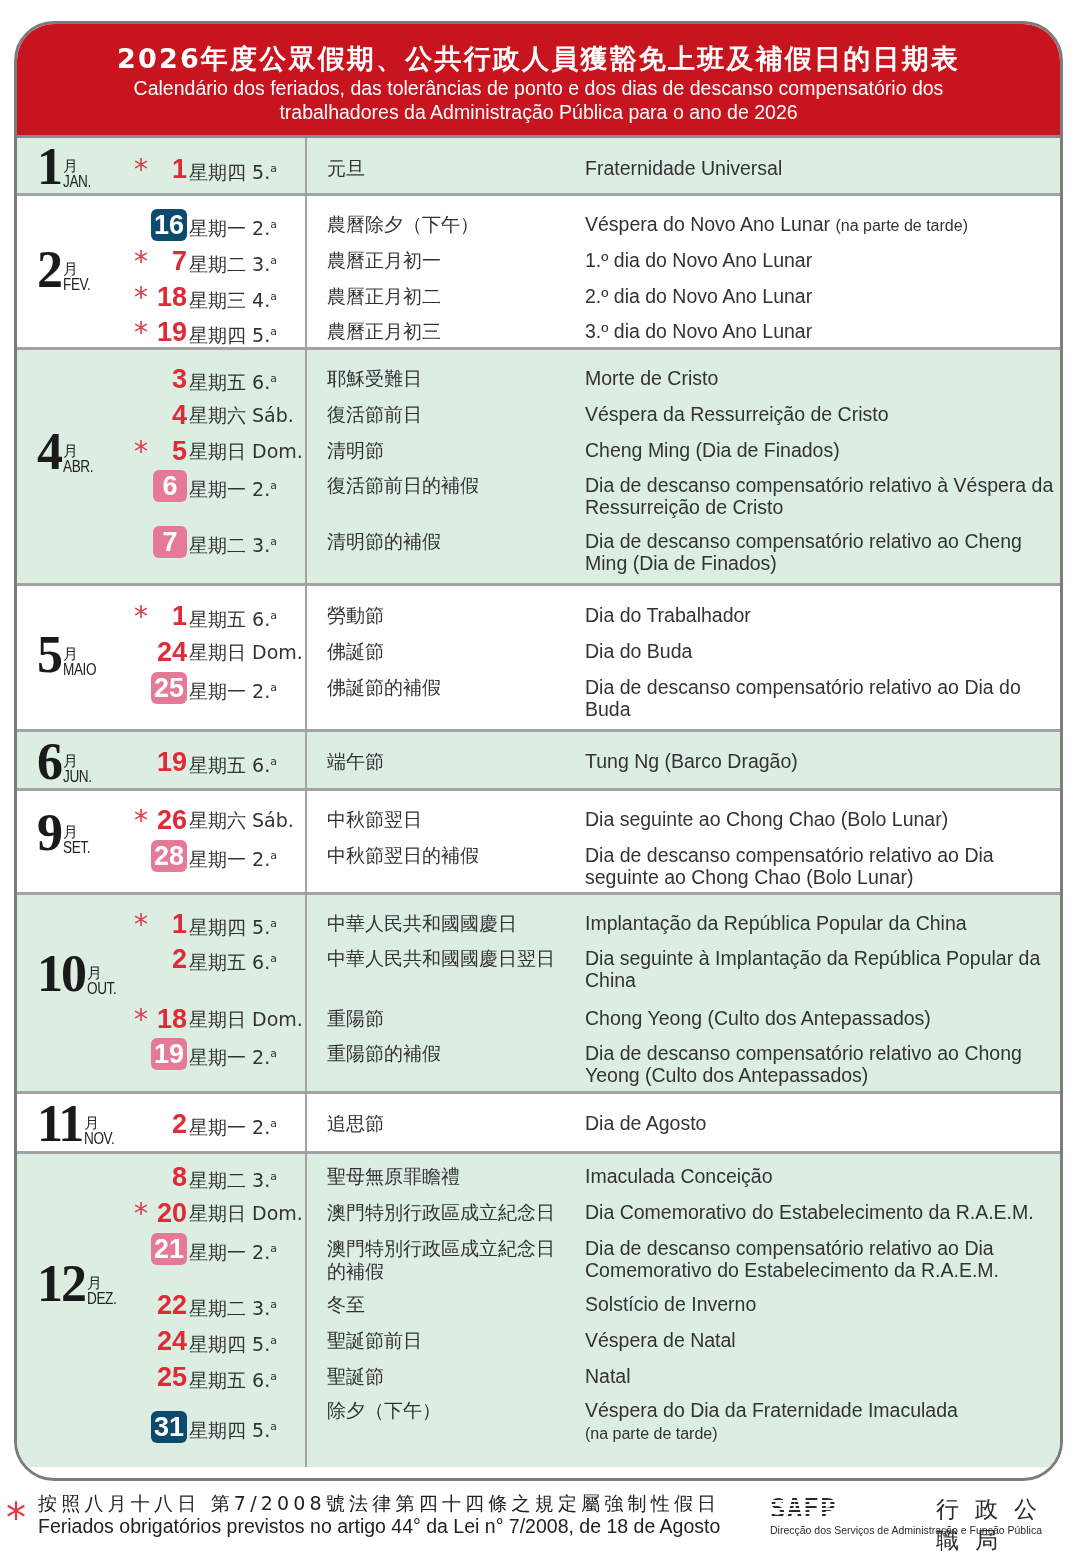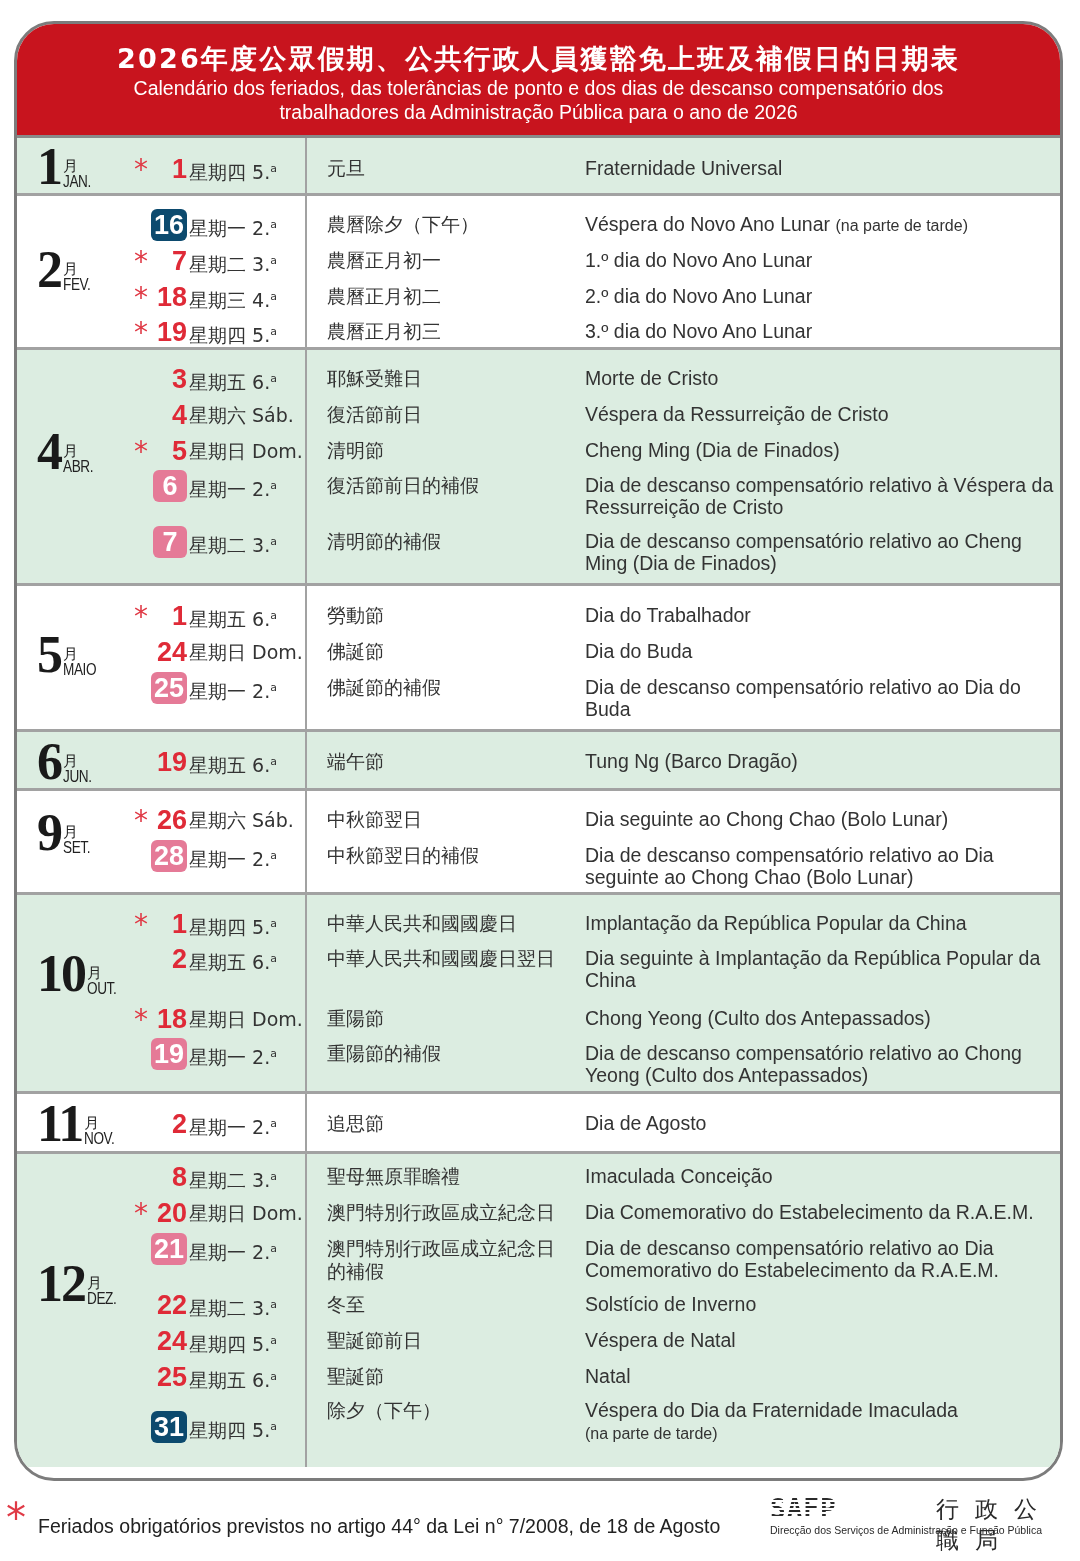--- a/index.html
+++ b/index.html
@@ -418,19 +418,20 @@
             <span class="hzh">除夕（下午）</span>
             <span class="hpt"><span>Véspera do Dia da Fraternidade Imaculada</span> <br><small>(na parte de tarde)</small></span>
           </div>
         </div>
       </div>
     </div>
 </div>
 
 <div class="footer">
   <div class="f-star">*</div>
+  <div class="f-zh">按照八月十八日 第7/2008號法律第四十四條之規定屬強制性假日</div>
   <div class="f-pt">Feriados obrigatórios previstos no artigo 44° da Lei n° 7/2008, de 18 de Agosto</div>
   <div class="logo">
     <span class="logo-mark">SAFP</span>
     <span class="logo-zh">行政公職局</span>
     <div class="logo-pt">Direcção dos Serviços de Administração e Função Pública</div>
   </div>
 </div>
 
 </body></html>

